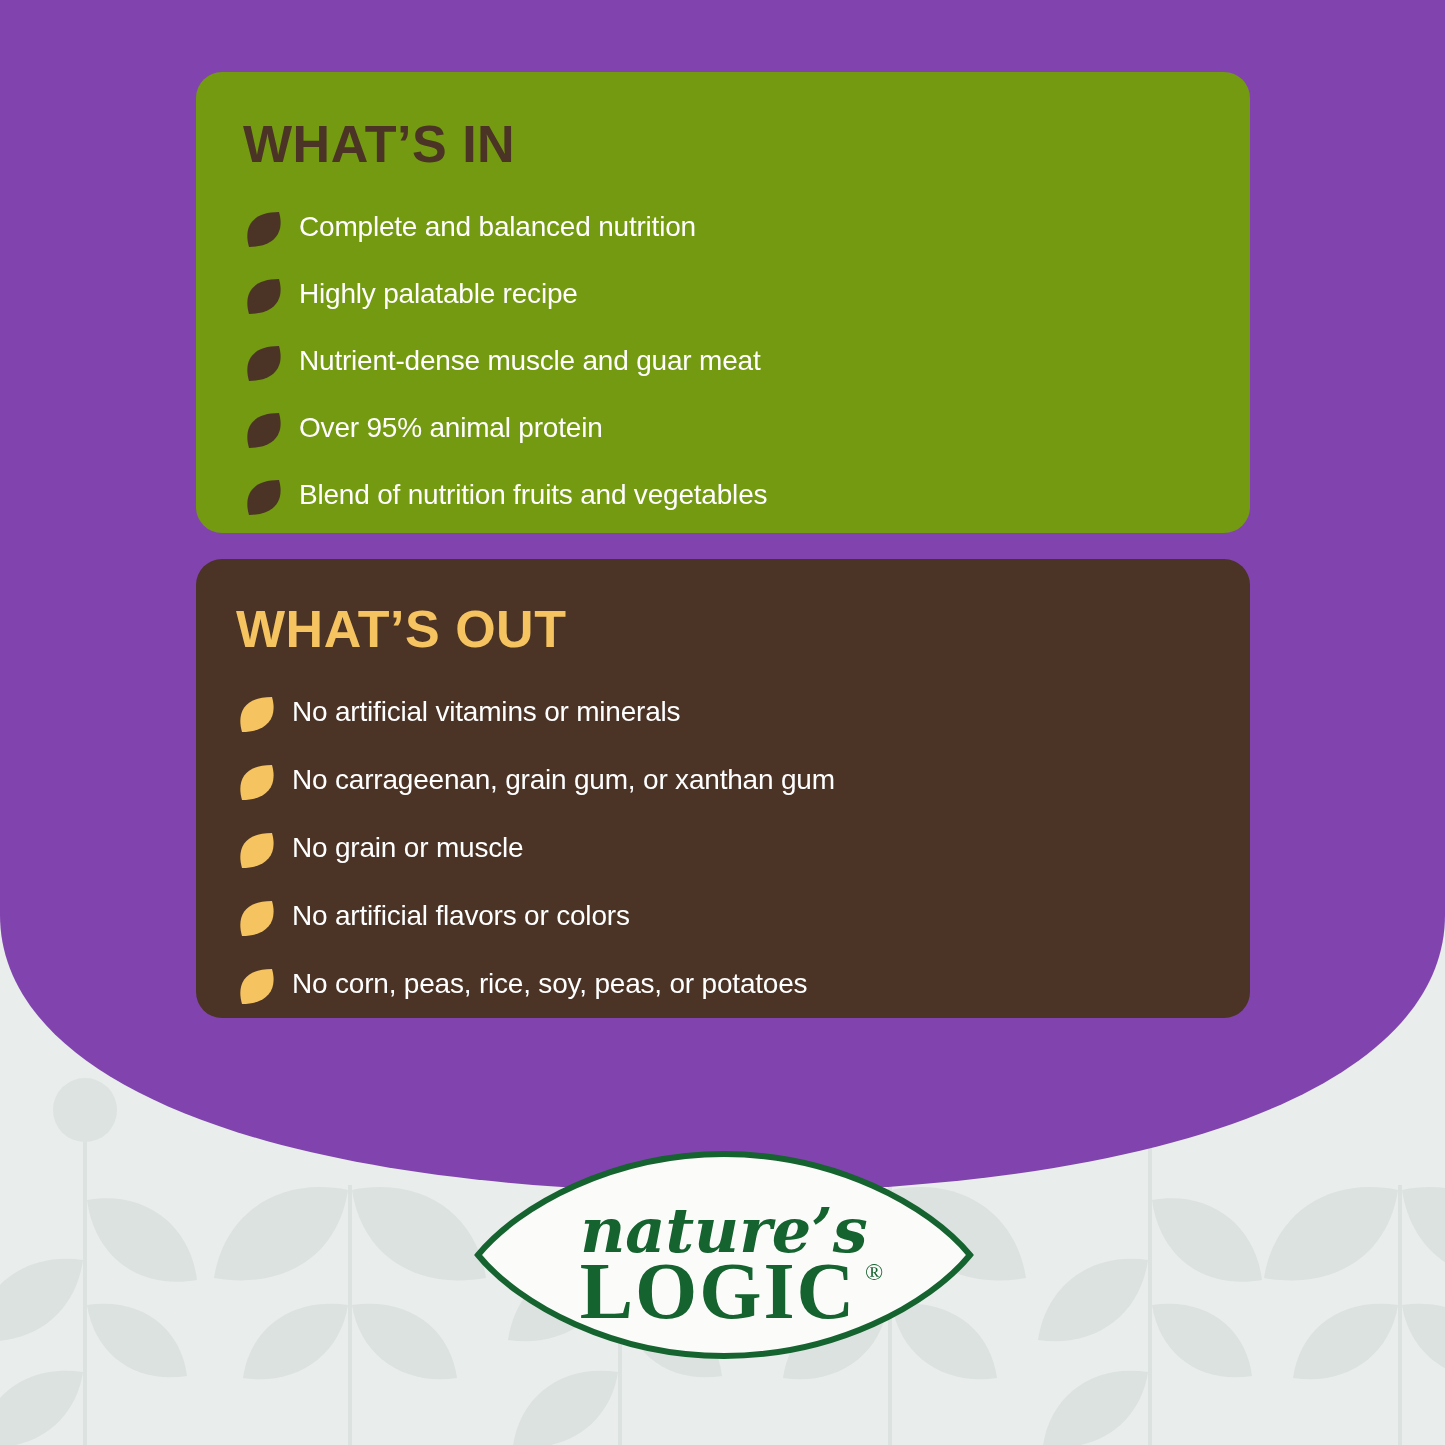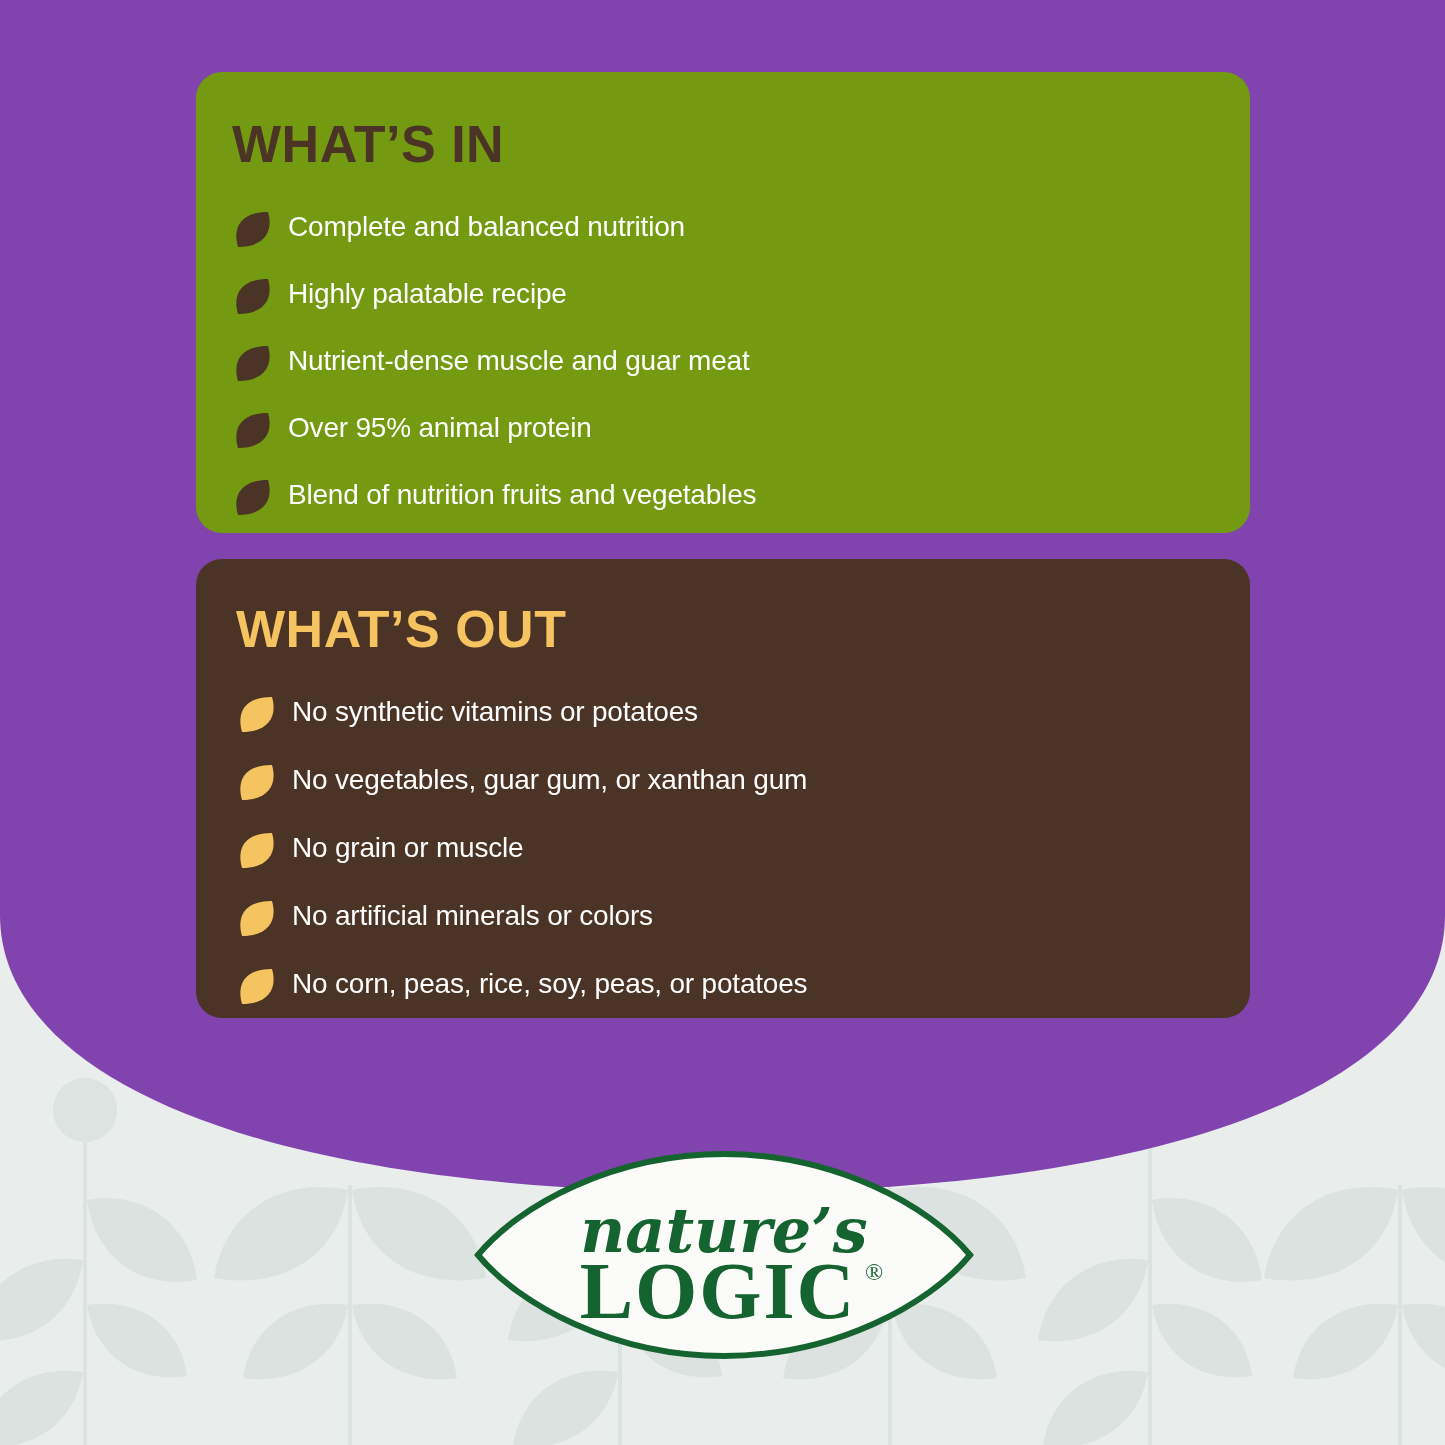--- a/index.html
+++ b/index.html
@@ -42,21 +42,21 @@
     position: absolute;
     left: 196px;
     width: 1054px;
     border-radius: 26px;
     box-sizing: border-box;
   }
   #card-in {
     top: 72px;
     height: 461px;
     background: #739A10;
-    padding: 46px 40px 0 36px;
+    padding: 46px 40px 0 47px;
   }
   #card-out {
     top: 559px;
     height: 459px;
     background: #4B3326;
     padding: 44px 40px 0 40px;
   }
 
   .card-heading {
     font-size: 52px;
@@ -205,45 +205,45 @@
 
   <section class="card" id="card-out">
     <h2 class="card-heading" id="heading-out">WHAT’S OUT</h2>
     <ul class="bullet-list">
       <li class="bullet-item">
         <span class="bullet-icon">
           <svg width="44" height="46" viewBox="0 0 44 46" xmlns="http://www.w3.org/2000/svg">
             <path d="M6 39 C 0 18 10 4 36 4 C 42 25 31 39 6 39 Z" fill="#F5C35F"></path>
           </svg>
         </span>
-        <span class="bullet-text">No synthetic vitamins or potatoes</span>
-      </li>
-      <li class="bullet-item">
-        <span class="bullet-icon">
-          <svg width="44" height="46" viewBox="0 0 44 46" xmlns="http://www.w3.org/2000/svg">
-            <path d="M6 39 C 0 18 10 4 36 4 C 42 25 31 39 6 39 Z" fill="#F5C35F"></path>
-          </svg>
-        </span>
-        <span class="bullet-text">No vegetables, guar gum, or xanthan gum</span>
+        <span class="bullet-text">No artificial vitamins or minerals</span>
+      </li>
+      <li class="bullet-item">
+        <span class="bullet-icon">
+          <svg width="44" height="46" viewBox="0 0 44 46" xmlns="http://www.w3.org/2000/svg">
+            <path d="M6 39 C 0 18 10 4 36 4 C 42 25 31 39 6 39 Z" fill="#F5C35F"></path>
+          </svg>
+        </span>
+        <span class="bullet-text">No carrageenan, grain gum, or xanthan gum</span>
       </li>
       <li class="bullet-item">
         <span class="bullet-icon">
           <svg width="44" height="46" viewBox="0 0 44 46" xmlns="http://www.w3.org/2000/svg">
             <path d="M6 39 C 0 18 10 4 36 4 C 42 25 31 39 6 39 Z" fill="#F5C35F"></path>
           </svg>
         </span>
         <span class="bullet-text">No grain or muscle</span>
       </li>
       <li class="bullet-item">
         <span class="bullet-icon">
           <svg width="44" height="46" viewBox="0 0 44 46" xmlns="http://www.w3.org/2000/svg">
             <path d="M6 39 C 0 18 10 4 36 4 C 42 25 31 39 6 39 Z" fill="#F5C35F"></path>
           </svg>
         </span>
-        <span class="bullet-text">No artificial minerals or colors</span>
+        <span class="bullet-text">No artificial flavors or colors</span>
       </li>
       <li class="bullet-item">
         <span class="bullet-icon">
           <svg width="44" height="46" viewBox="0 0 44 46" xmlns="http://www.w3.org/2000/svg">
             <path d="M6 39 C 0 18 10 4 36 4 C 42 25 31 39 6 39 Z" fill="#F5C35F"></path>
           </svg>
         </span>
         <span class="bullet-text">No corn, peas, rice, soy, peas, or potatoes</span>
       </li>
     </ul>

